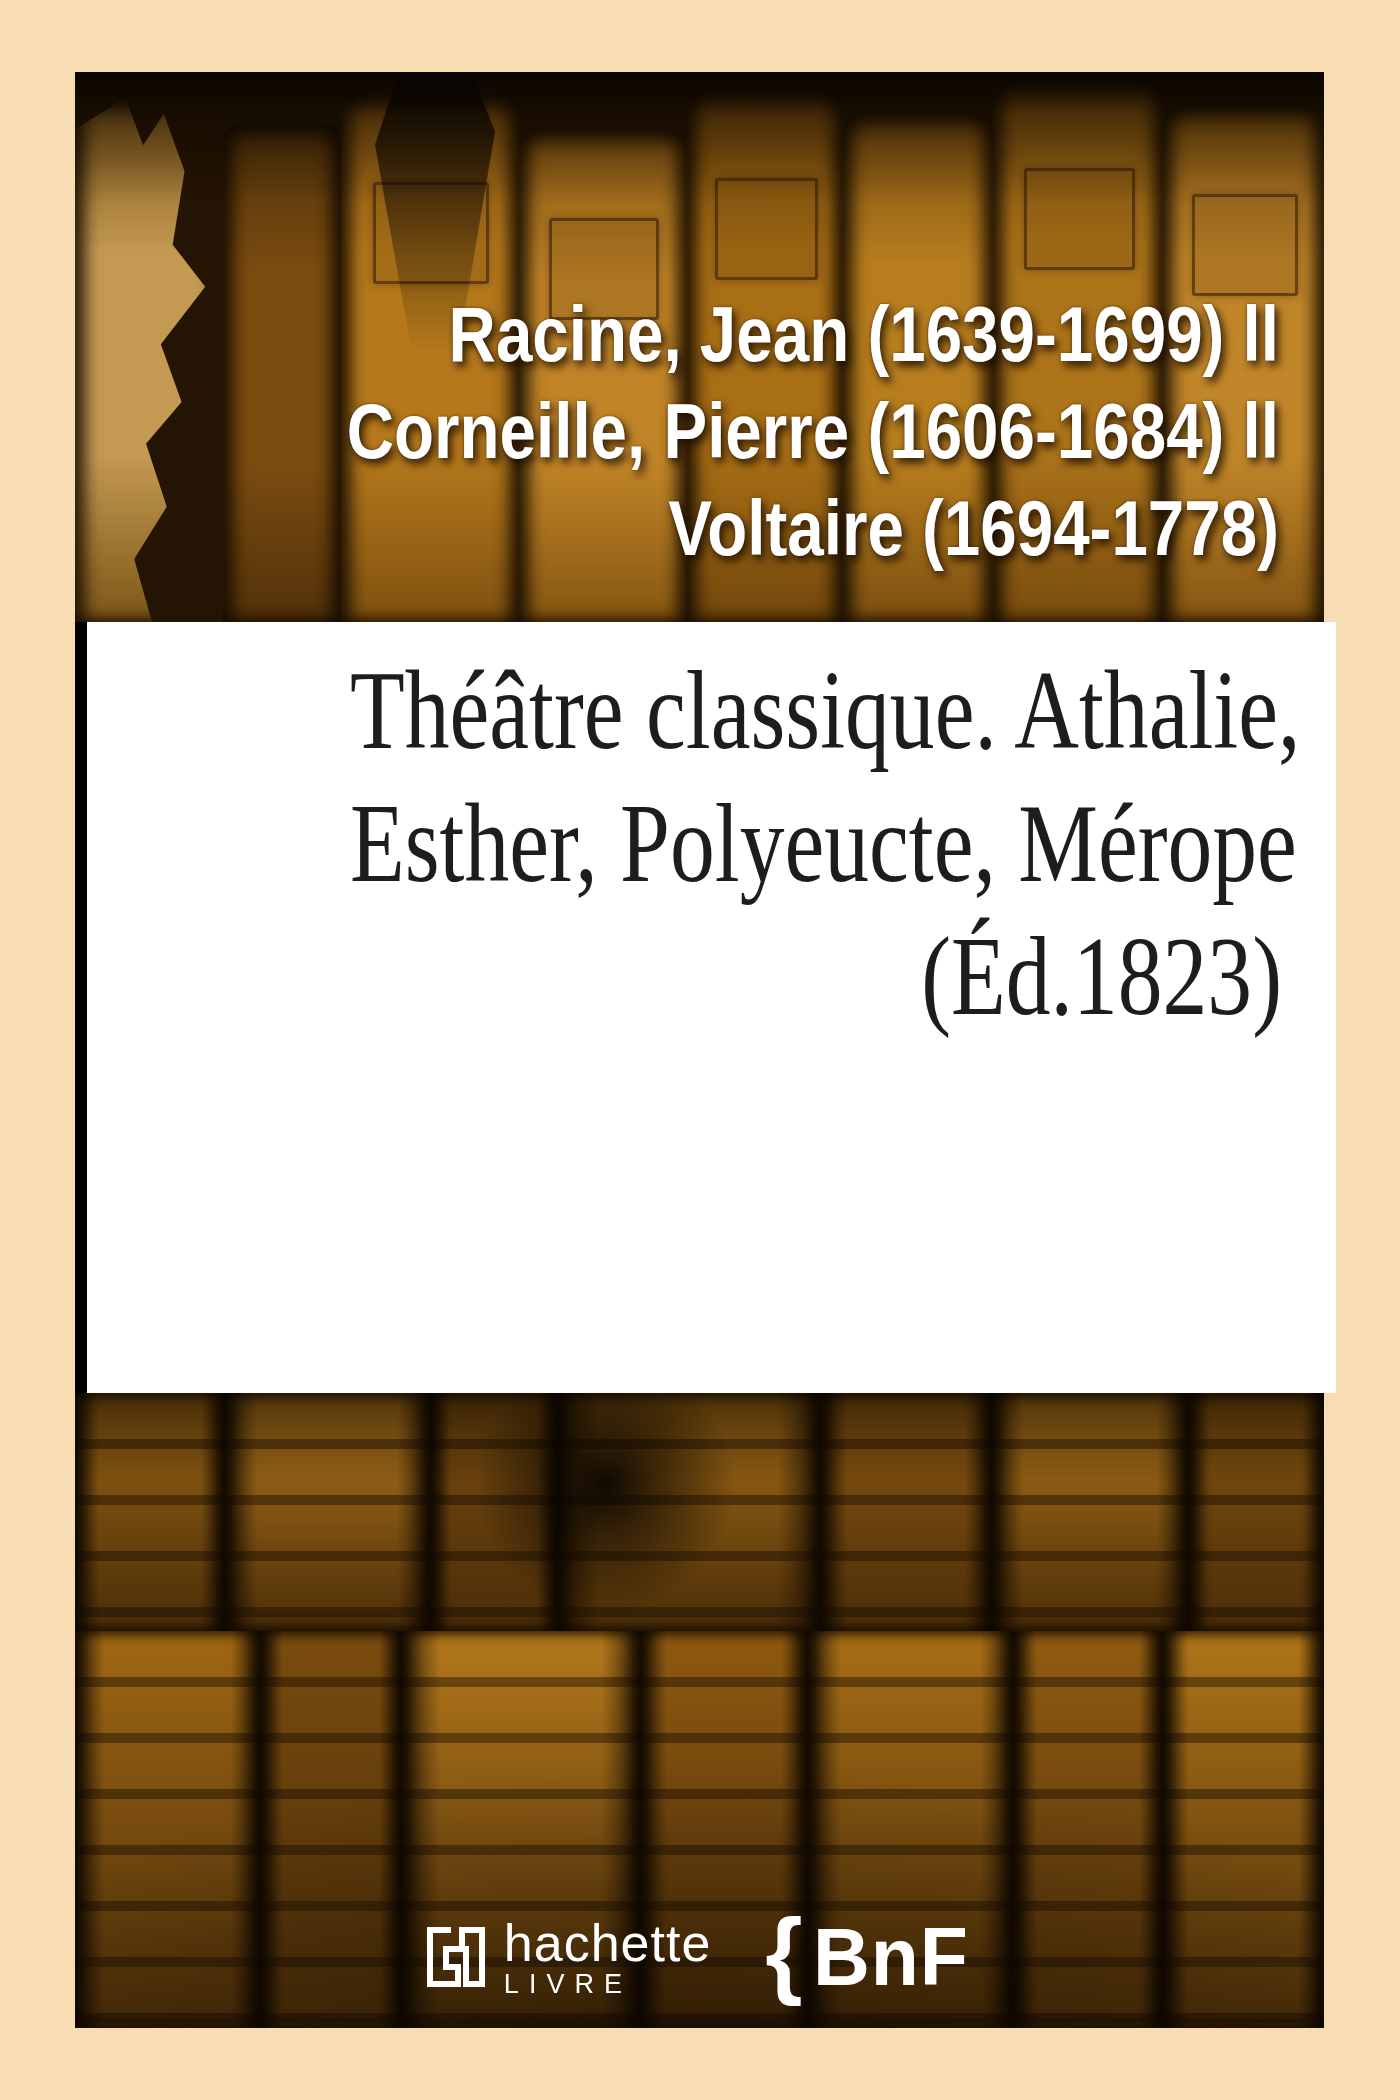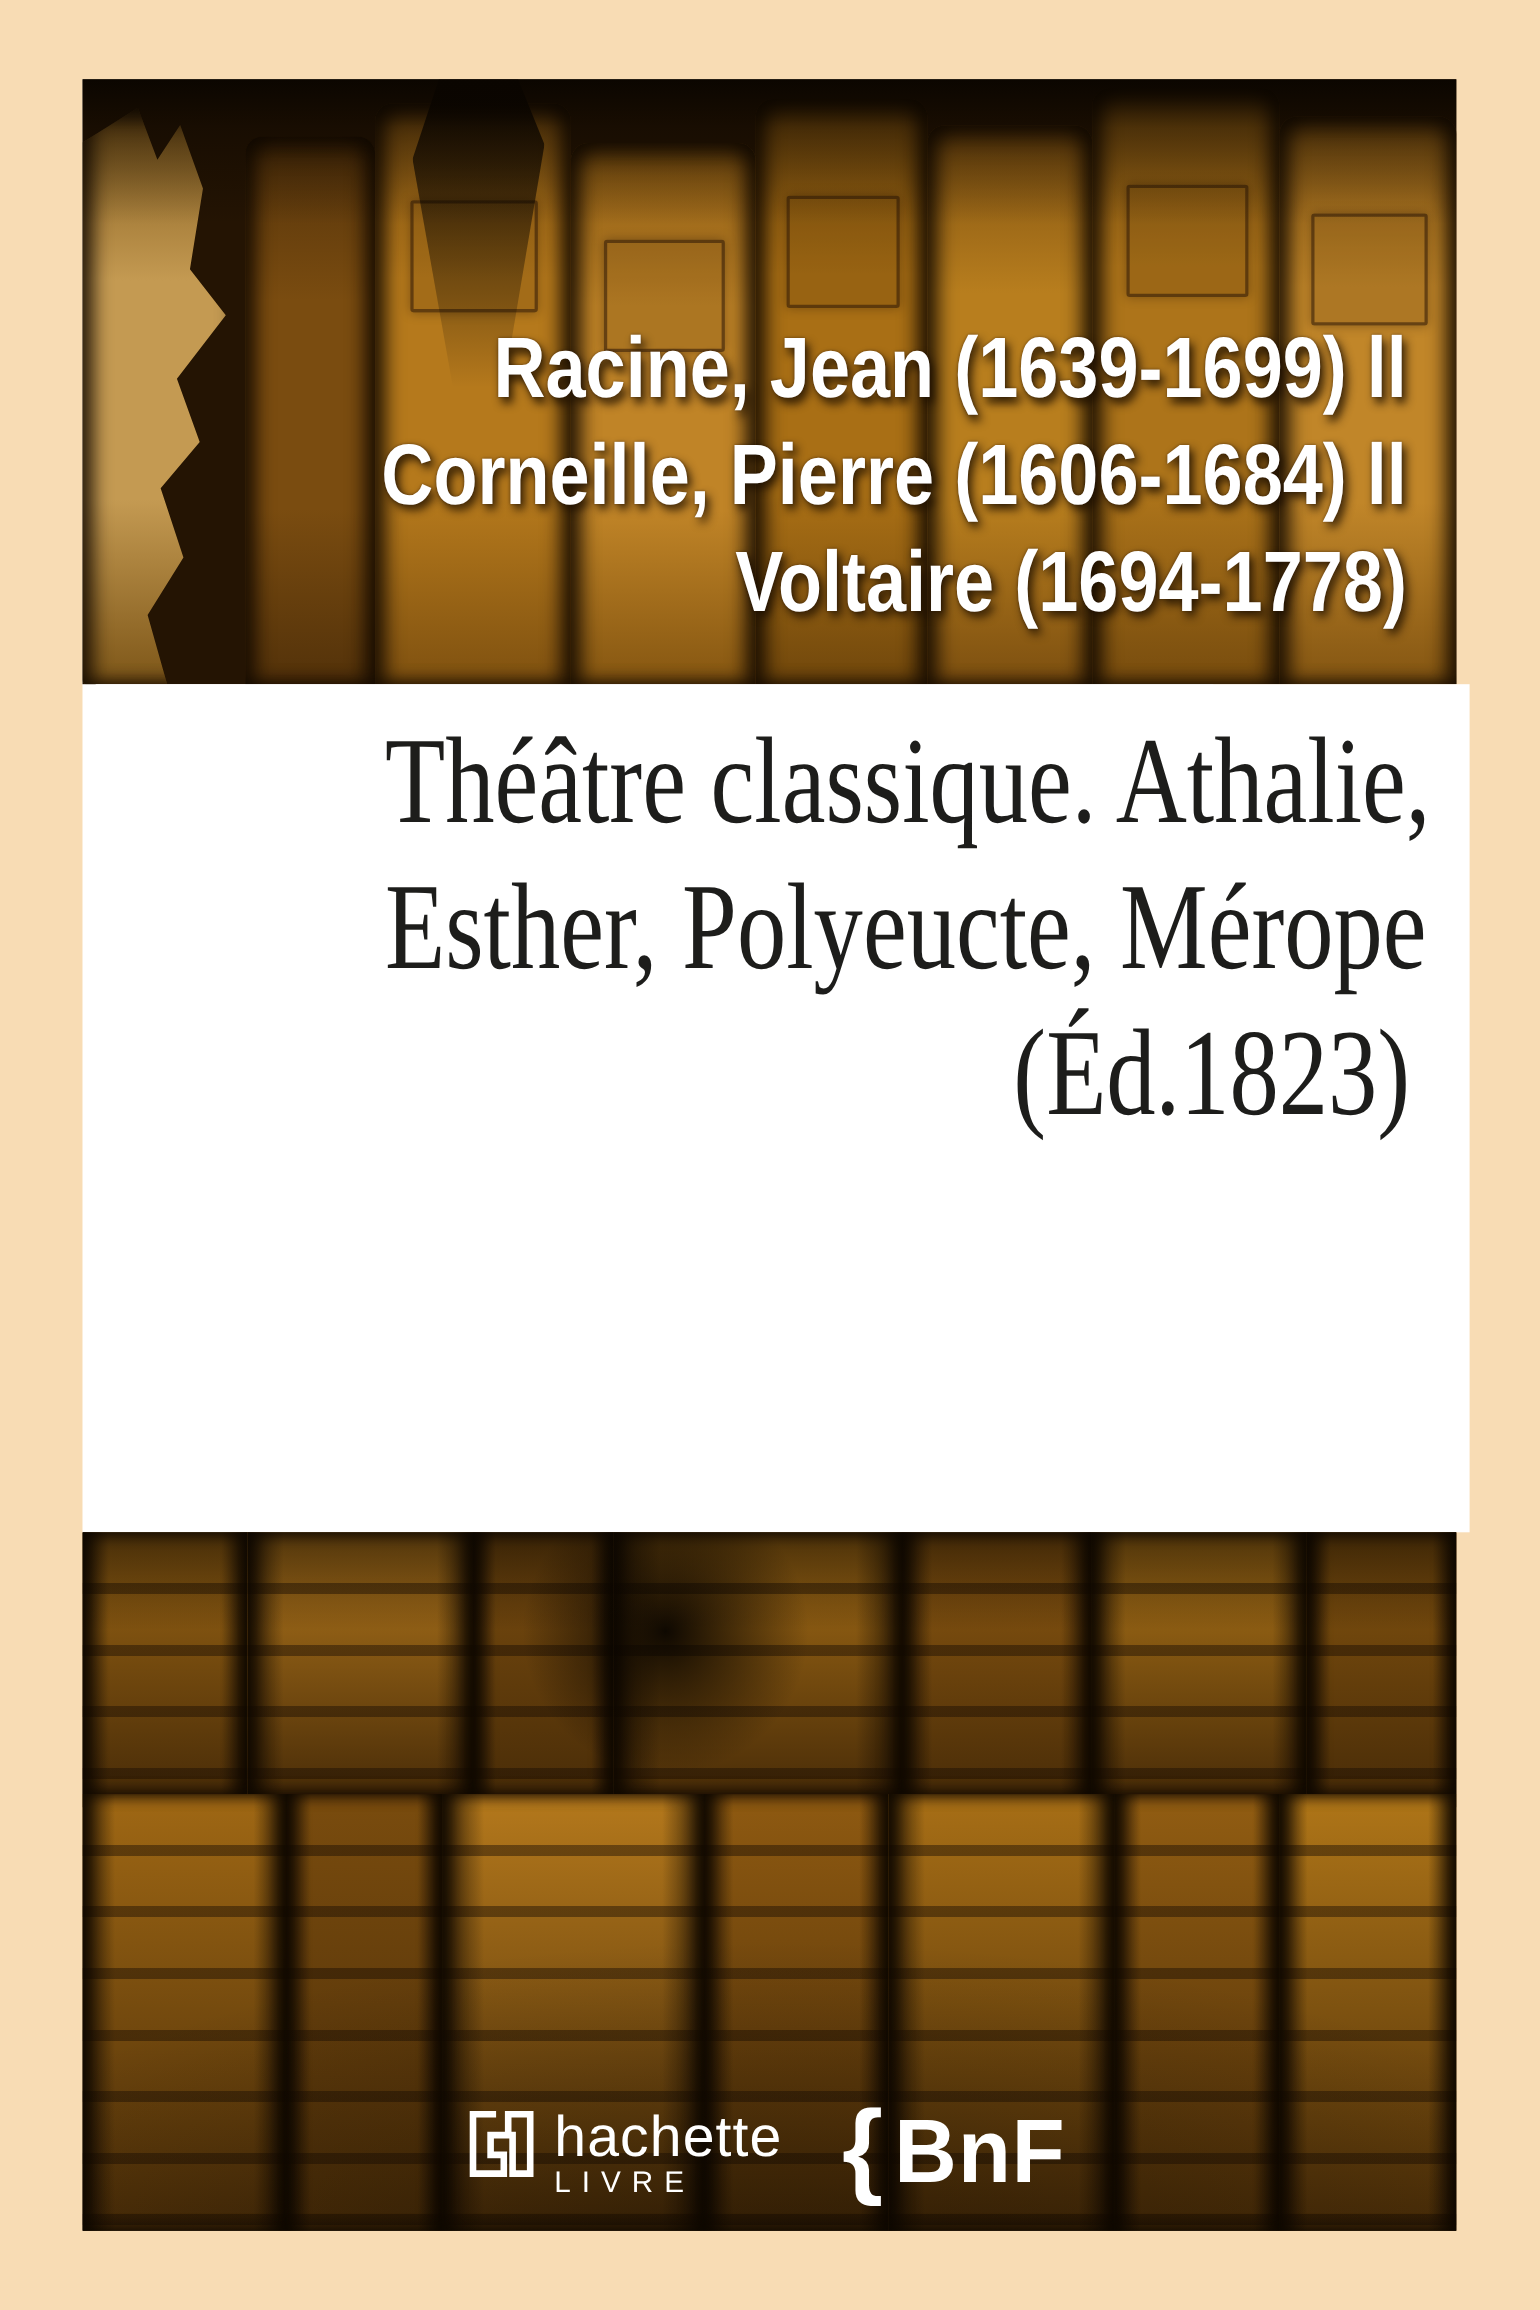--- a/index.html
+++ b/index.html
@@ -4,21 +4,21 @@
 <style>
   html,body{margin:0;padding:0;}
   body{
     width:1400px;height:2100px;position:relative;
     background:#f8dcb4;
     font-family:"Liberation Sans",sans-serif;
     overflow:hidden;
   }
   .cover{
     position:absolute;left:75px;top:72px;width:1028px;height:1956px;
-    background:#ffffff;
+    background:#000000;
   }
   
   .photo{position:absolute;left:0;width:1249px;overflow:hidden;background:#241403;}
   .photo-top{top:0;height:550px;}
   .photo-bottom{top:1321px;height:635px;}
   .spine{
     position:absolute;bottom:0;
     border-radius:16px 16px 0 0;
     box-shadow:inset 10px 0 16px rgba(16,8,1,.75), inset -10px 0 16px rgba(16,8,1,.75),
                inset 0 14px 18px rgba(16,8,1,.5);
@@ -85,21 +85,21 @@
     color:#1d1d1b;
     font-size:112px;line-height:133px;
     white-space:nowrap;
   }
   
   .logos{
     position:absolute;left:0;right:0;bottom:30px;
     display:flex;justify-content:center;align-items:center;gap:54px;
     color:#fff;
   }
-  .hachette{display:flex;align-items:flex-start;gap:16px;}
+  .hachette{display:flex;align-items:center;gap:16px;}
   .hachette svg{display:block;}
   .h-word{display:flex;flex-direction:column;align-items:flex-start;}
   .h-name{font-size:52px;font-weight:400;letter-spacing:1px;line-height:1;}
   .h-sub{font-size:27px;font-weight:400;letter-spacing:10px;line-height:1;margin-top:2px;}
   .bnf{display:flex;align-items:center;gap:10px;}
   .bnf-brace{font-size:96px;font-weight:700;line-height:.8;transform:translateY(-4px);}
   .bnf-name{font-size:82px;font-weight:700;letter-spacing:1px;line-height:1;transform:scaleX(.96);transform-origin:0 50%;}
   [data-interactable]{cursor:default;}
 </style>
 </head>

